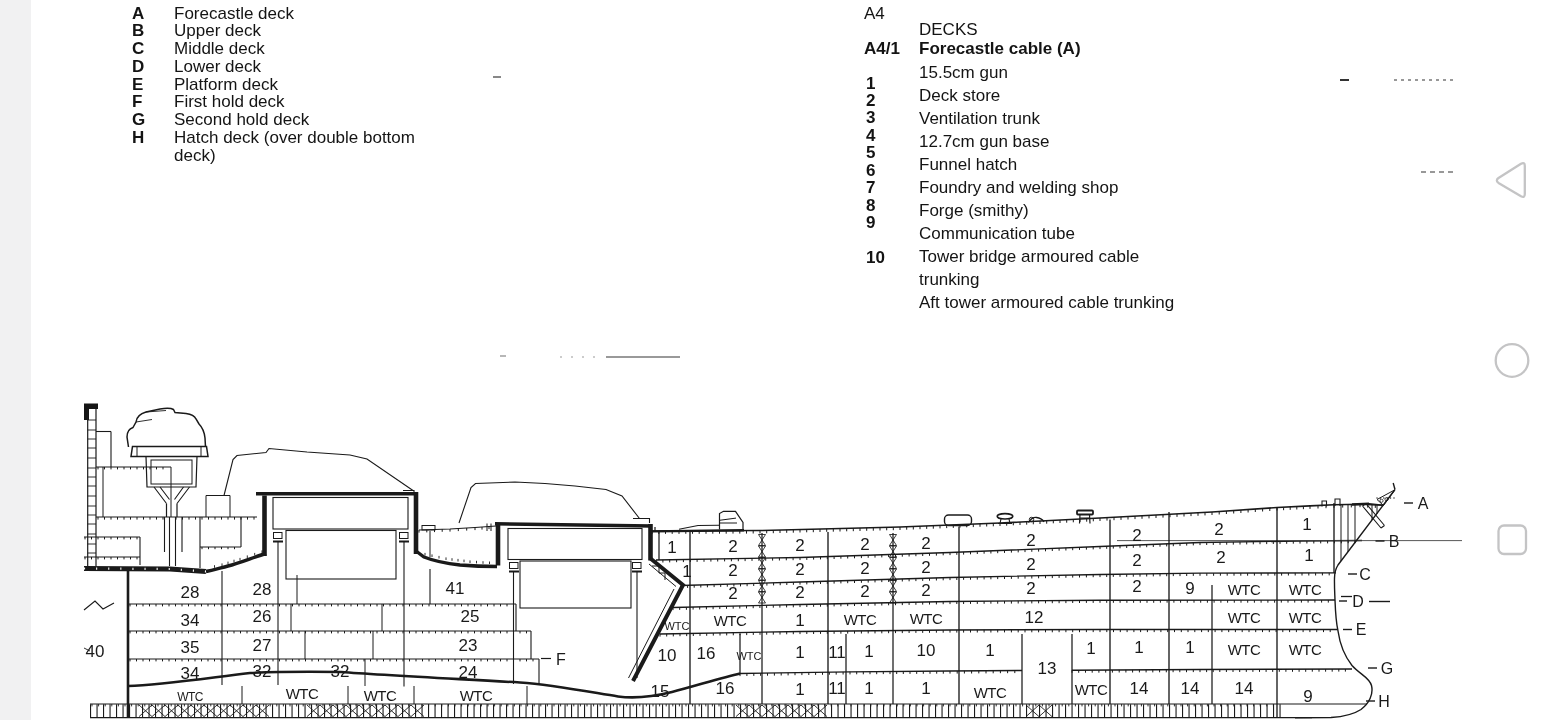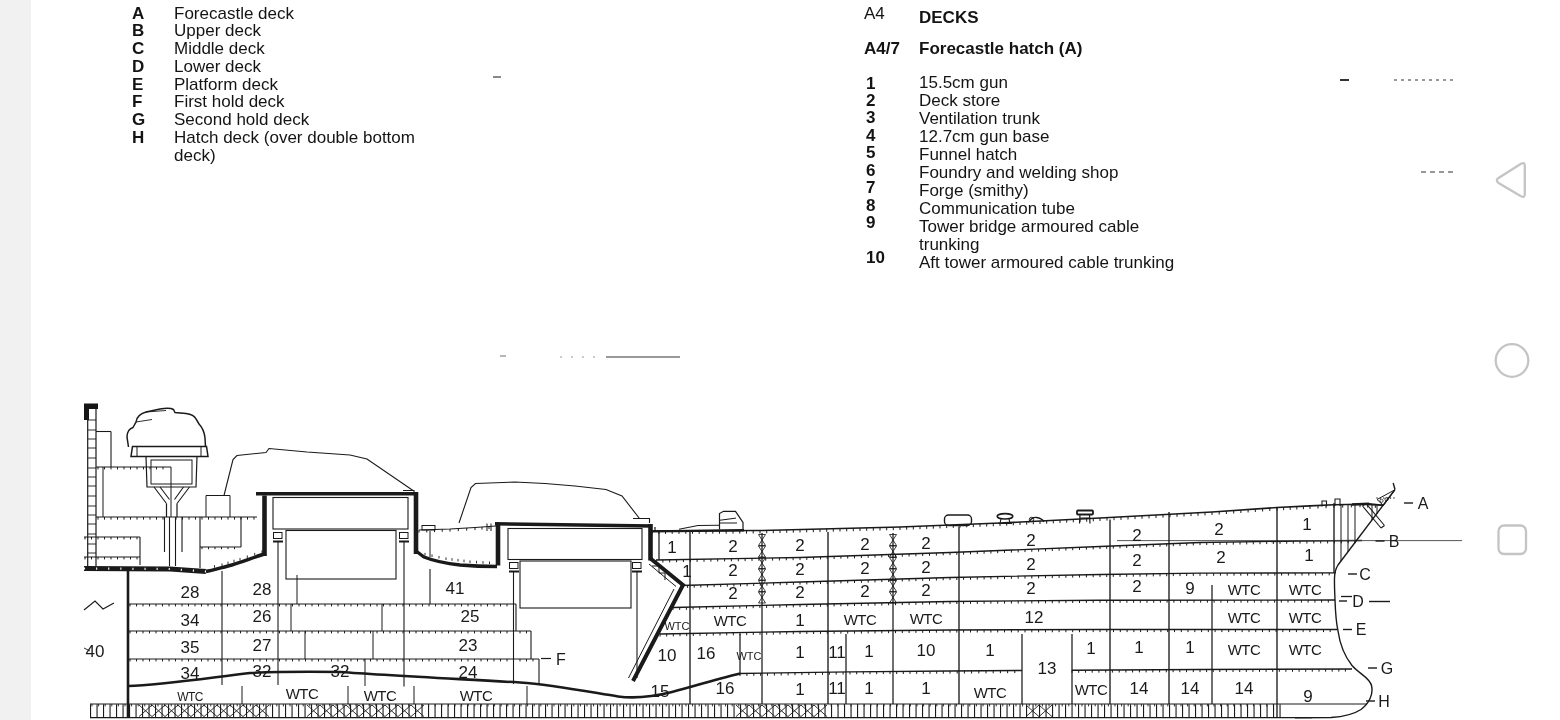--- a/index.html
+++ b/index.html
@@ -20,35 +20,35 @@
 <div class="abs lst" style="left:174px;top:4.5px">Forecastle deck
 Upper deck
 Middle deck
 Lower deck
 Platform deck
 First hold deck
 Second hold deck
 Hatch deck (over double bottom
 deck)</div>
 <div class="abs lst" style="left:864px;top:5px;font-weight:normal">A4</div>
-<div class="abs lst" style="left:919px;top:9px;font-weight:bold">DECKS</div>
-<div class="abs lst" style="left:864px;top:39.5px;font-weight:bold">A4/7</div>
-<div class="abs lst" style="left:919px;top:39.5px;font-weight:bold">Forecastle hatch (A)</div>
+<div class="abs lst" style="left:919px;top:21px;font-weight:normal">DECKS</div>
+<div class="abs lst" style="left:864px;top:39.5px;font-weight:bold">A4/1</div>
+<div class="abs lst" style="left:919px;top:39.5px;font-weight:bold">Forecastle cable (A)</div>
 <div class="abs lst" style="left:866px;top:74.5px;font-weight:bold;line-height:17.45px">1
 2
 3
 4
 5
 6
 7
 8
 9
 
 10</div>
-<div class="abs lst" style="left:919px;top:74px;line-height:18px">15.5cm gun
+<div class="abs lst" style="left:919px;top:61px;line-height:23px">15.5cm gun
 Deck store
 Ventilation trunk
 12.7cm gun base
 Funnel hatch
 Foundry and welding shop
 Forge (smithy)
 Communication tube
 Tower bridge armoured cable
 trunking
 Aft tower armoured cable trunking</div>

